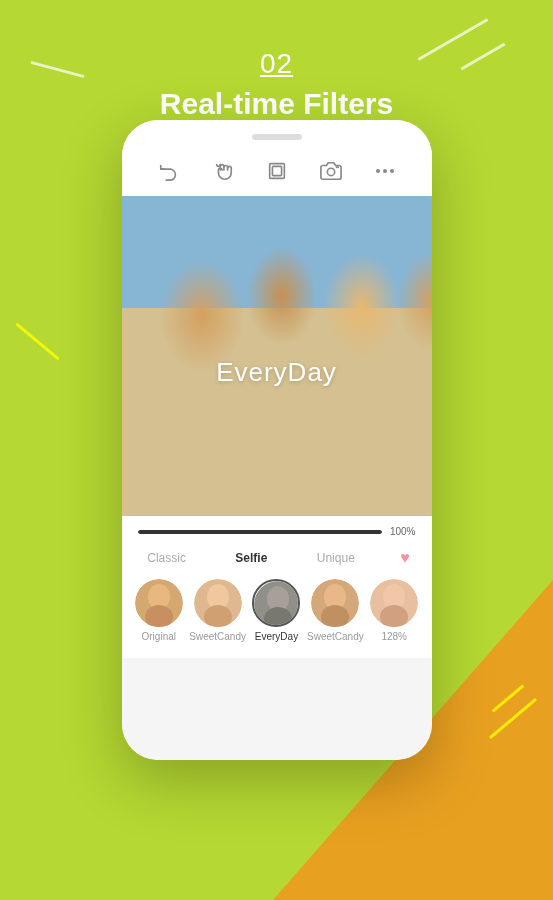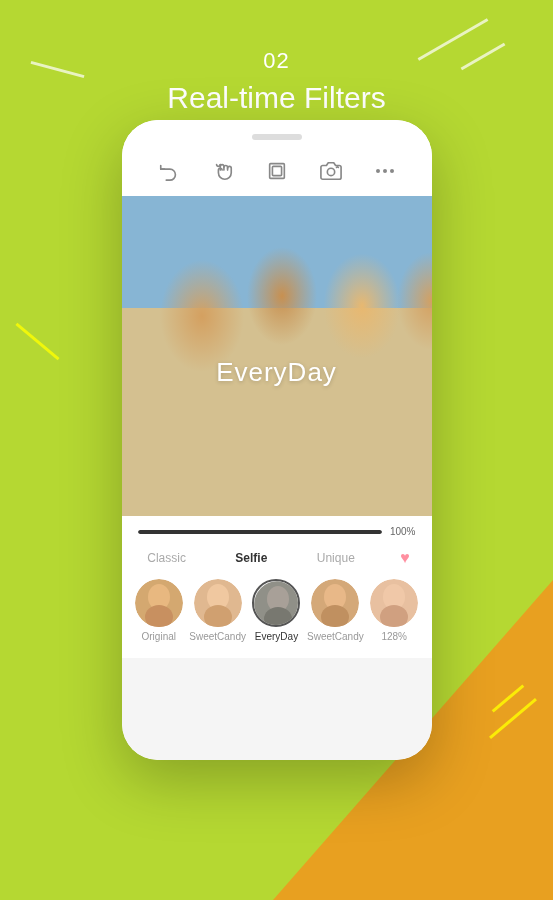--- a/index.html
+++ b/index.html
@@ -85,31 +85,32 @@
     }
 
     .header {
       position: relative;
       z-index: 2;
       text-align: center;
       padding-top: 48px;
     }
 
     .step-number {
-      font-size: 22px;
+      font-size: 28px;
       color: white;
       font-weight: 400;
       letter-spacing: 1px;
+      text-decoration: underline;
       display: block;
       margin-bottom: 6px;
     }
 
     .title {
       font-size: 30px;
-      font-weight: 400;
+      font-weight: 700;
       color: white;
       line-height: 1.2;
     }
 
     
     .phone-wrapper {
       position: absolute;
       top: 120px;
       left: 50%;
       transform: translateX(-50%);

